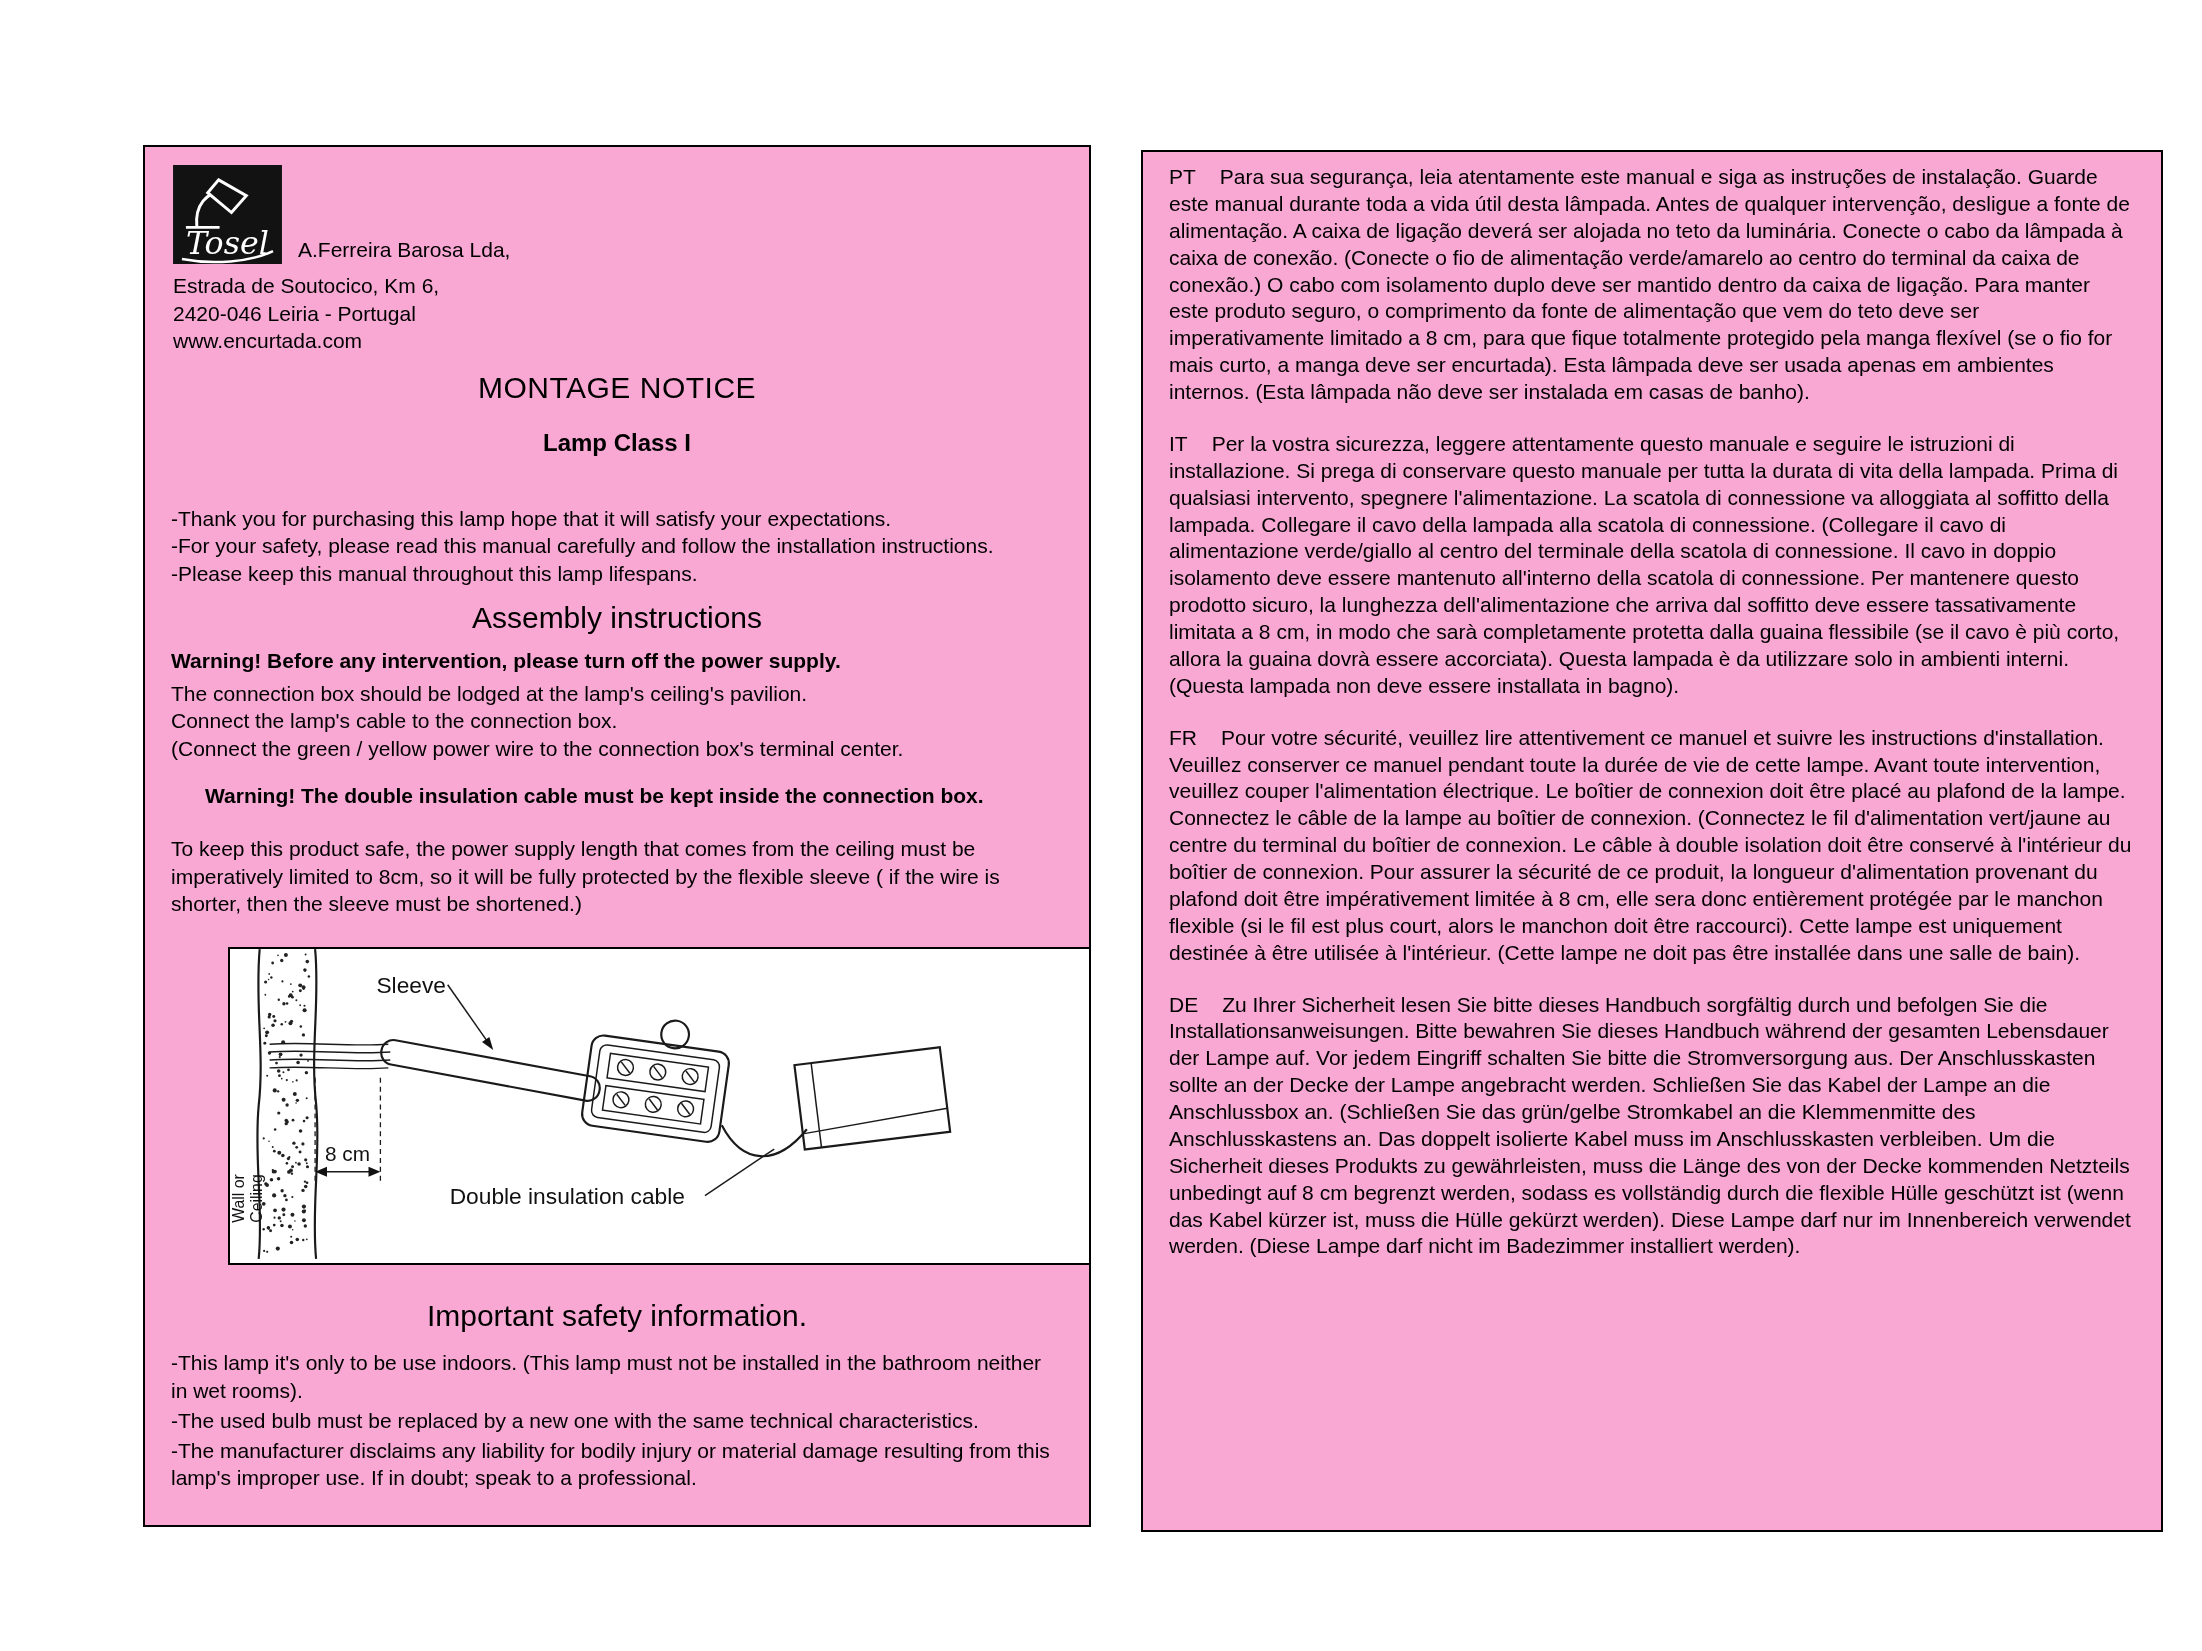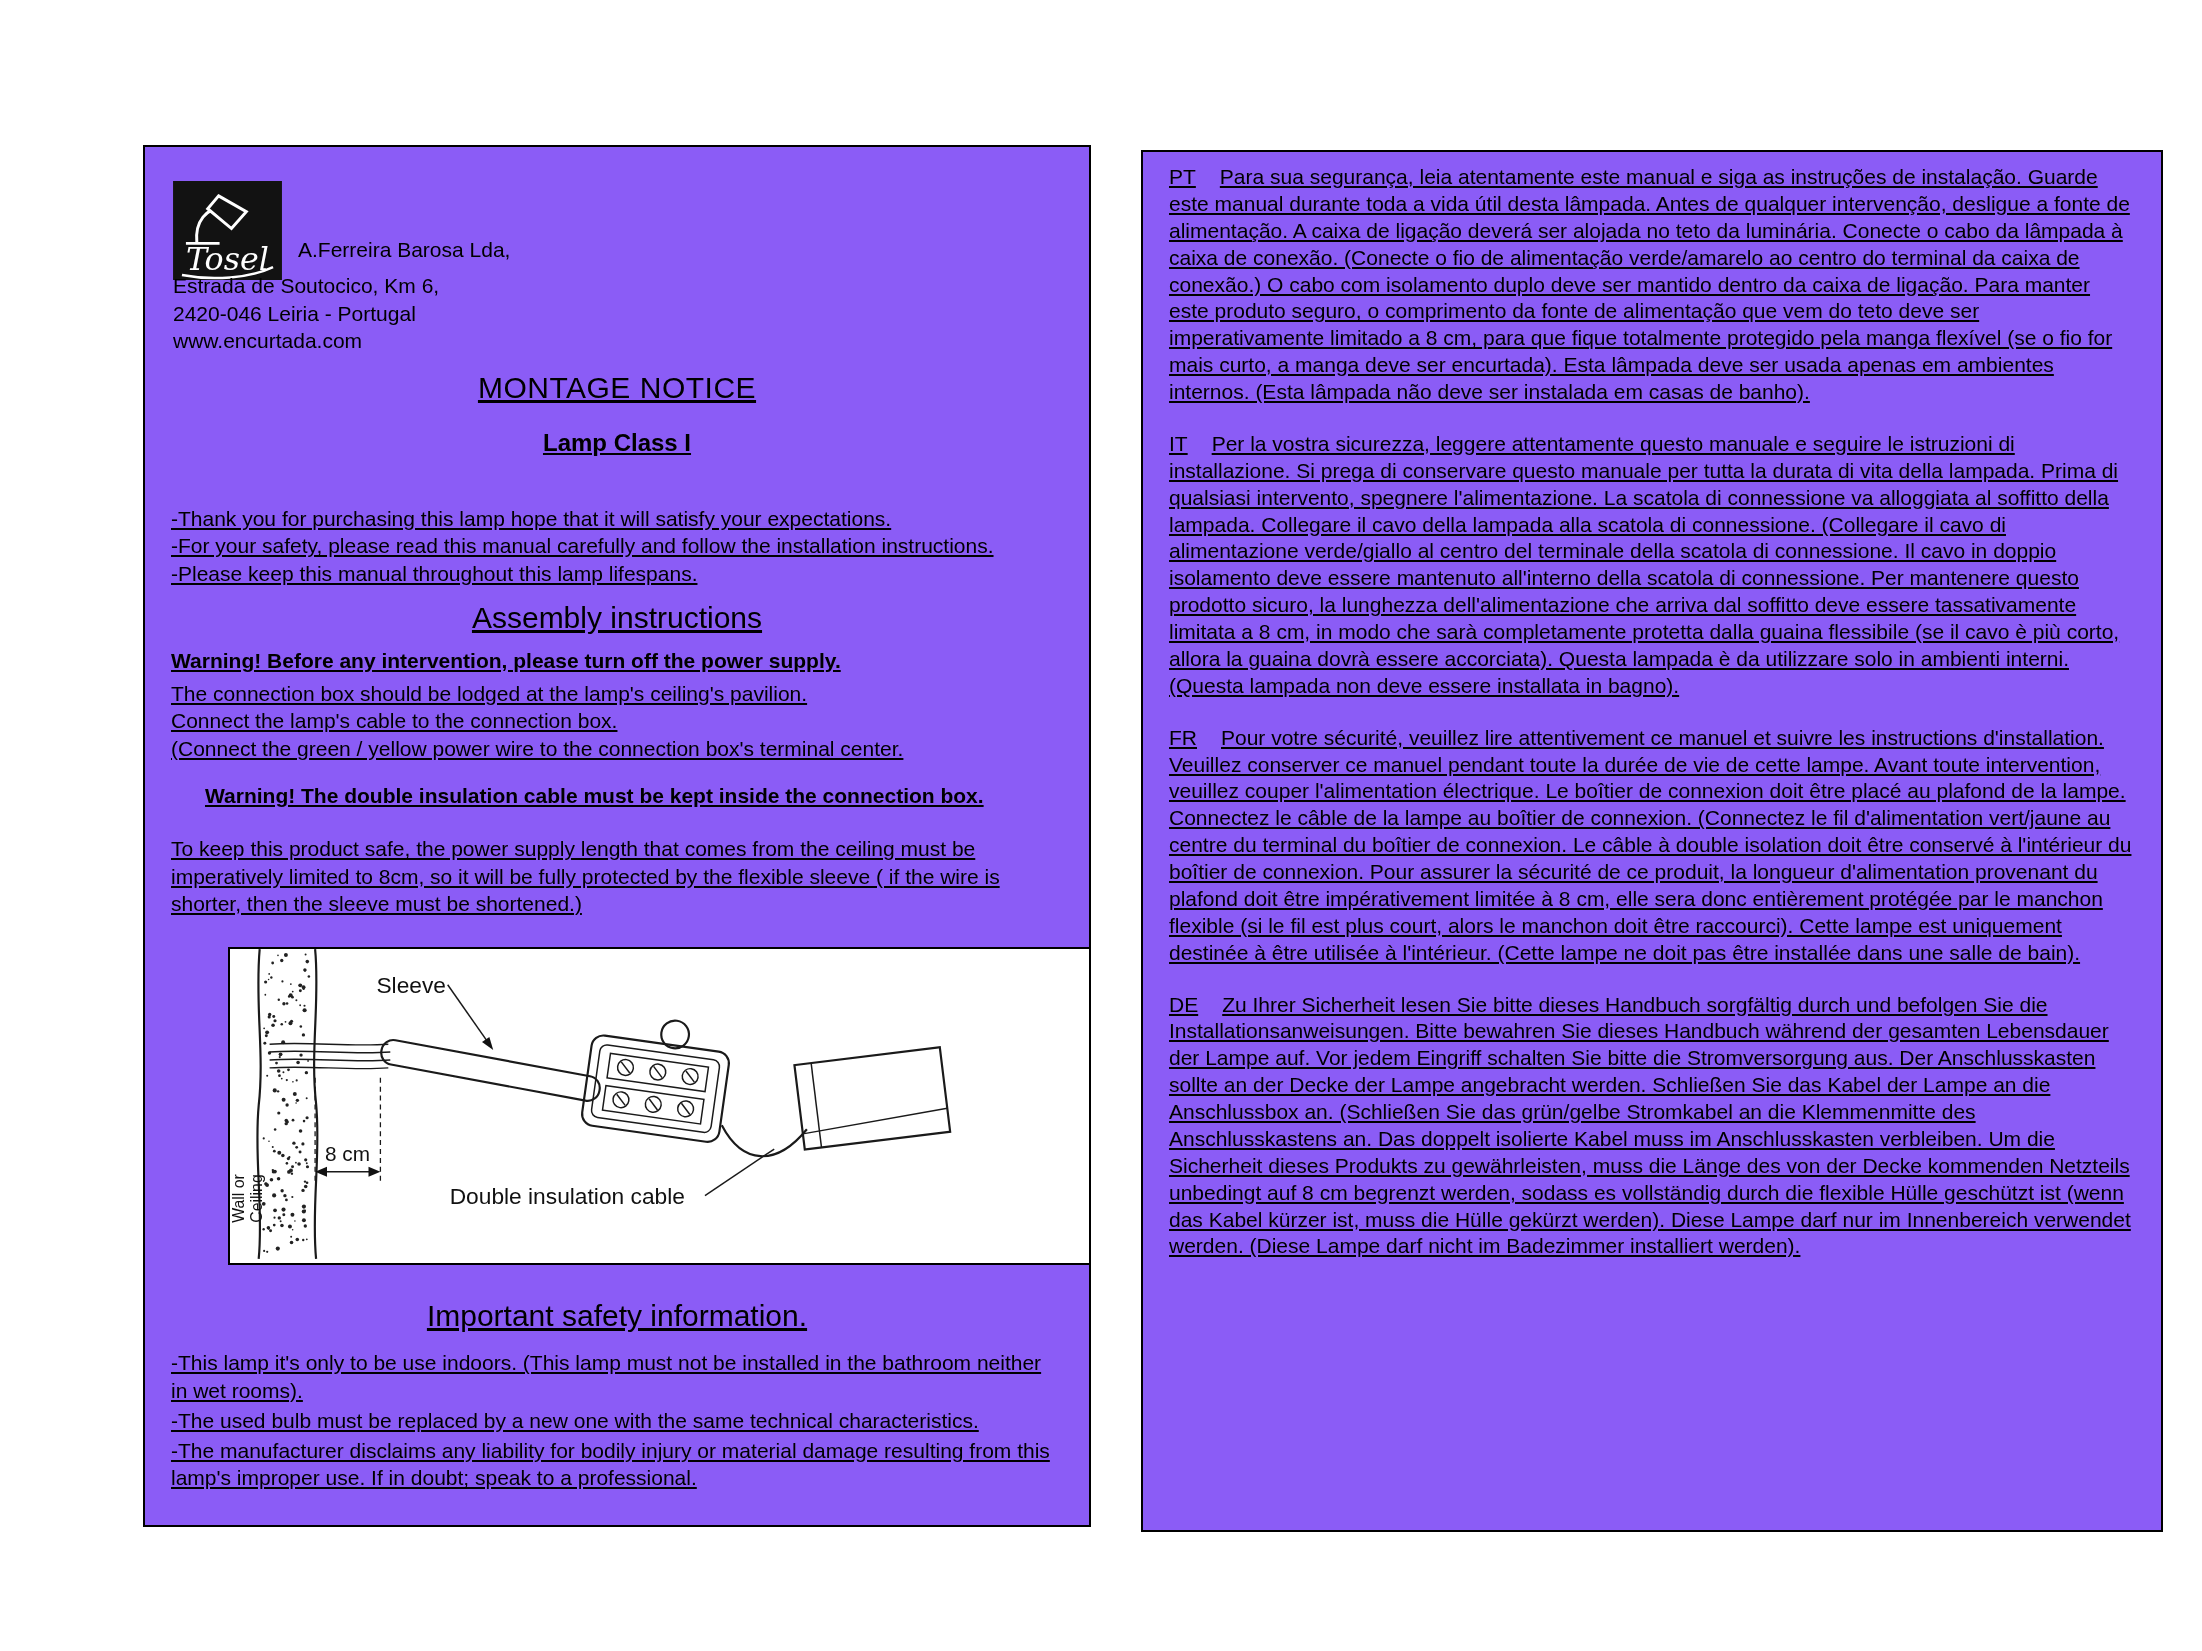--- a/index.html
+++ b/index.html
@@ -1,25 +1,25 @@
 <!DOCTYPE html>
 <html><head>
 <meta charset="utf-8">
 <style>
   * { margin:0; padding:0; box-sizing:border-box; }
   html,body { width:2203px; height:1651px; background:#ffffff; }
   body { font-family:"Liberation Sans", sans-serif; color:#000; position:relative; }
 
-  .page { position:absolute; background:#8b5cf6; border:2px solid #000; overflow:hidden;text-decoration:underline; }
+  .page { position:absolute; background:#f9a8d4; border:2px solid #000; overflow:hidden; }
   .page-left  { left:143px; top:145px;  width:948px;  height:1382px; padding:16px 26px; }
   .page-right { left:1141px; top:150px; width:1022px; height:1382px; padding:12px 26px 16px 26px; }
 
   
   .letterhead { position:relative; height:180px; }
-  .logo { position:absolute; left:2px; top:18px; width:109px; height:99px; }
+  .logo { position:absolute; left:2px; top:2px; width:109px; height:99px; }
   .logo svg { display:block; }
   .company-name { position:absolute; left:127px; top:75px; font-size:21px; }
   .address { position:absolute; left:2px; top:109px; font-size:21px; line-height:1.32; }
 
   .doc-title { text-align:center; font-size:30px; font-weight:400; letter-spacing:0.5px; margin-top:28px; }
   .doc-subtitle { text-align:center; font-size:24px; font-weight:700; margin-top:24px; }
 
   .body-text { font-size:21px; line-height:1.3; }
   .intro { margin-top:48px; }
   .h2 { text-align:center; font-size:30px; font-weight:400; }

